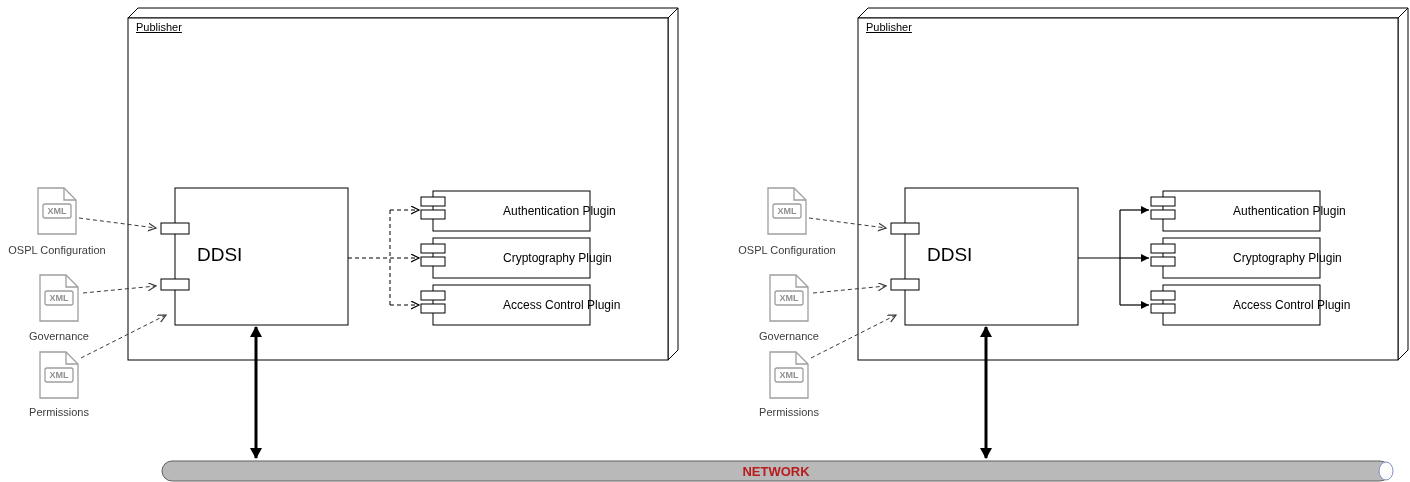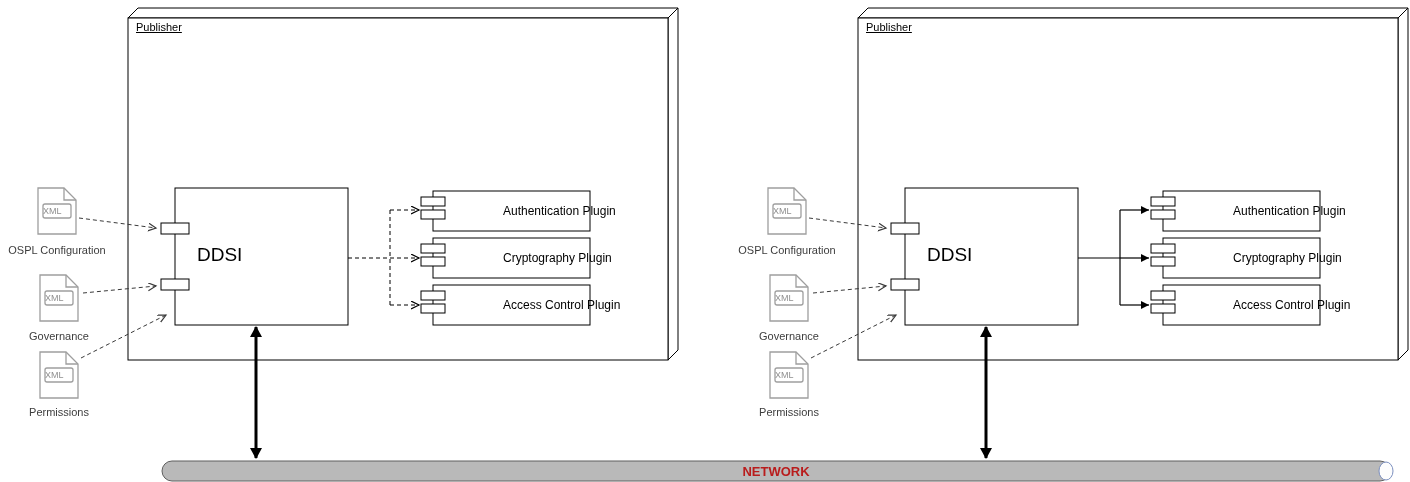--- a/index.html
+++ b/index.html
@@ -19,21 +19,21 @@
   svg .solid { fill:none; stroke:#000000; stroke-width:1.2; }
   svg .thick { fill:none; stroke:#000000; stroke-width:3; }
   svg .icon     { fill:#ffffff; stroke:#9e9e9e; stroke-width:1.3; }
   svg .iconline { fill:none;    stroke:#9e9e9e; stroke-width:1.3; }
 
   .lbl { position:absolute; white-space:nowrap; color:#000; }
   .node-lbl   { font-size:11px; text-decoration:underline; }
   .comp-lbl   { font-size:19px; }
   .plugin-lbl { font-size:12px;margin-left:48px; }
   .file-lbl   { font-size:11px; color:#3d3d3d; text-align:center; width:130px; }
-  .badge-lbl  { font-size:9px; font-weight:normal; color:#8f8f8f; 
+  .badge-lbl  { font-size:9px; font-weight:bold; color:#8f8f8f; text-align:center;
                 width:28px; height:14px; line-height:14px; }
   .net-lbl    { font-size:13px; font-weight:bold; text-align:center; width:1228px; color:#b91c1c; }
 </style>
 </head>
 <body>
 
 <div class="stage">
 
   <svg class="layer" width="1410" height="482" viewBox="0 0 1410 482">
     <defs>

